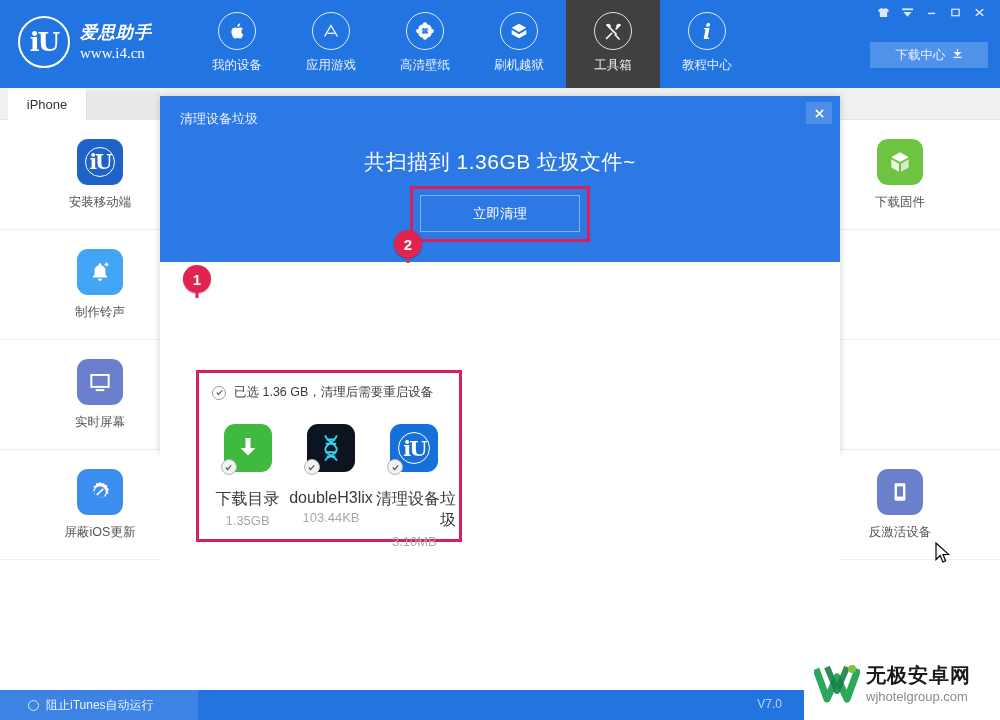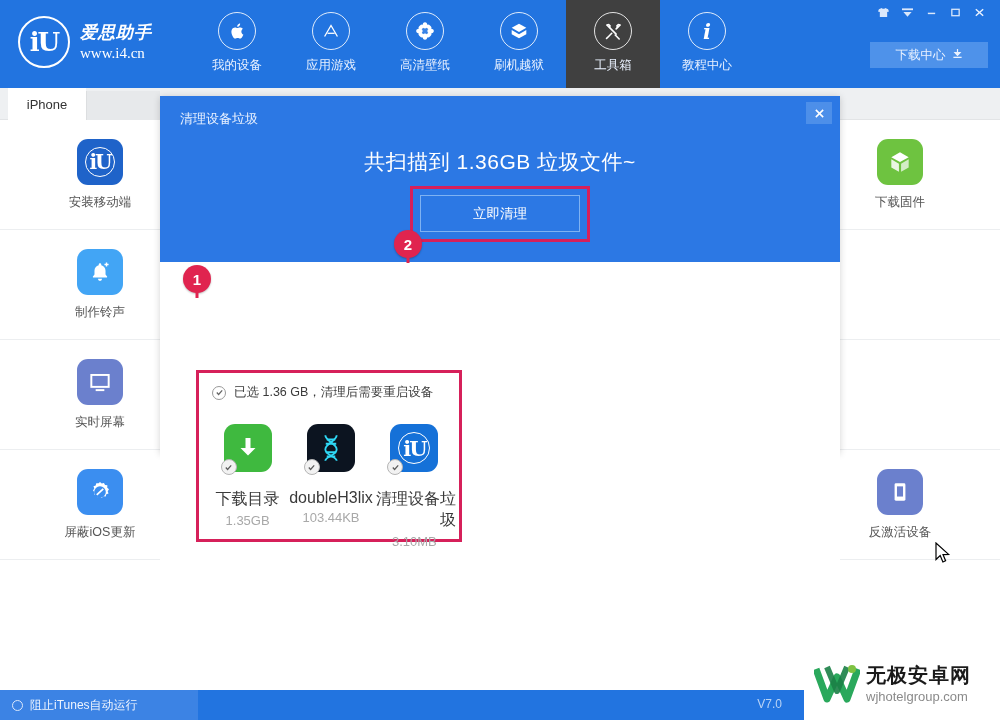--- a/index.html
+++ b/index.html
@@ -205,21 +205,21 @@
   }
 
   
   .footer {
     position: absolute; left: 0; top: 690px; width: 1000px; height: 30px;
     background: #2274e0;
   }
   .footer-left {
     position: absolute; left: 0; top: 0; width: 198px; height: 30px;
     background: #3c83e4;
-    display: flex; align-items: center; gap: 7px; padding-left: 12px;
+    display: flex; align-items: center; gap: 7px; padding-left: 28px;
   }
   .radio-ring {
     width: 11px; height: 11px; border-radius: 50%;
     border: 1.4px solid #dbe8fb;
   }
   .footer-left-label { color: #eef4fe; font-size: 12px; }
   .footer-version {
     position: absolute; right: 218px; top: 7px;
     color: #b9d3f5; font-size: 12px;
   }

